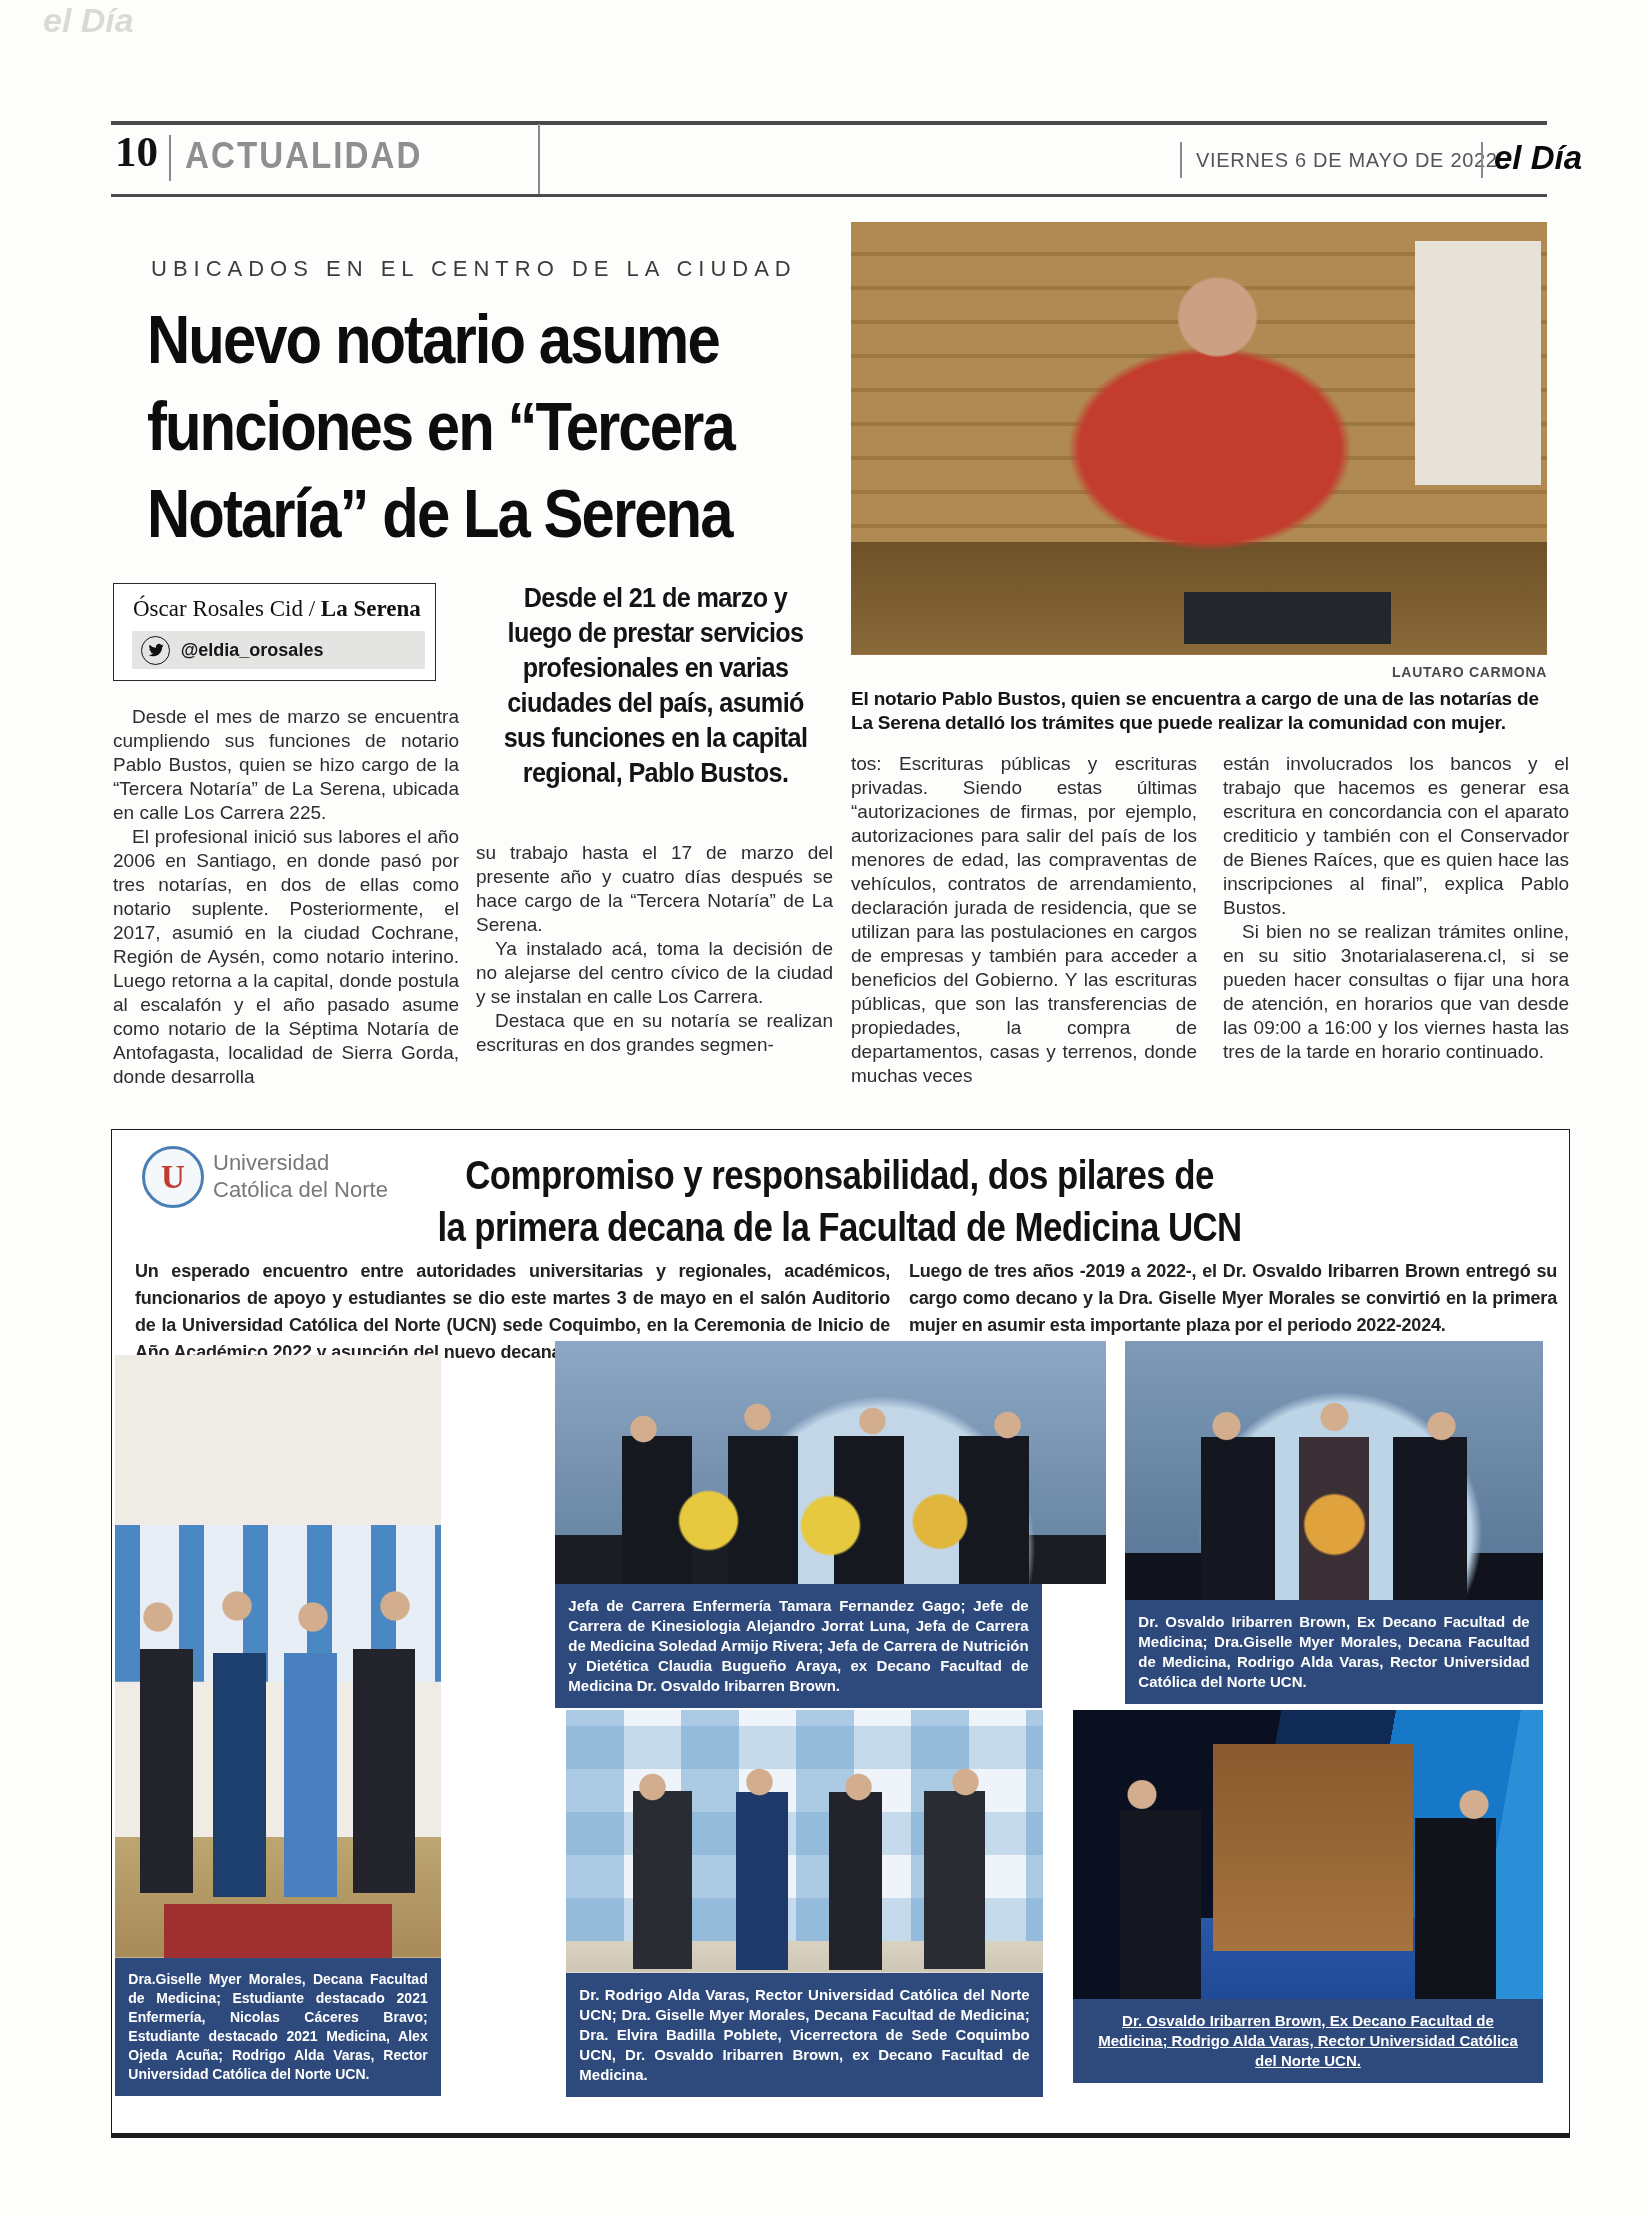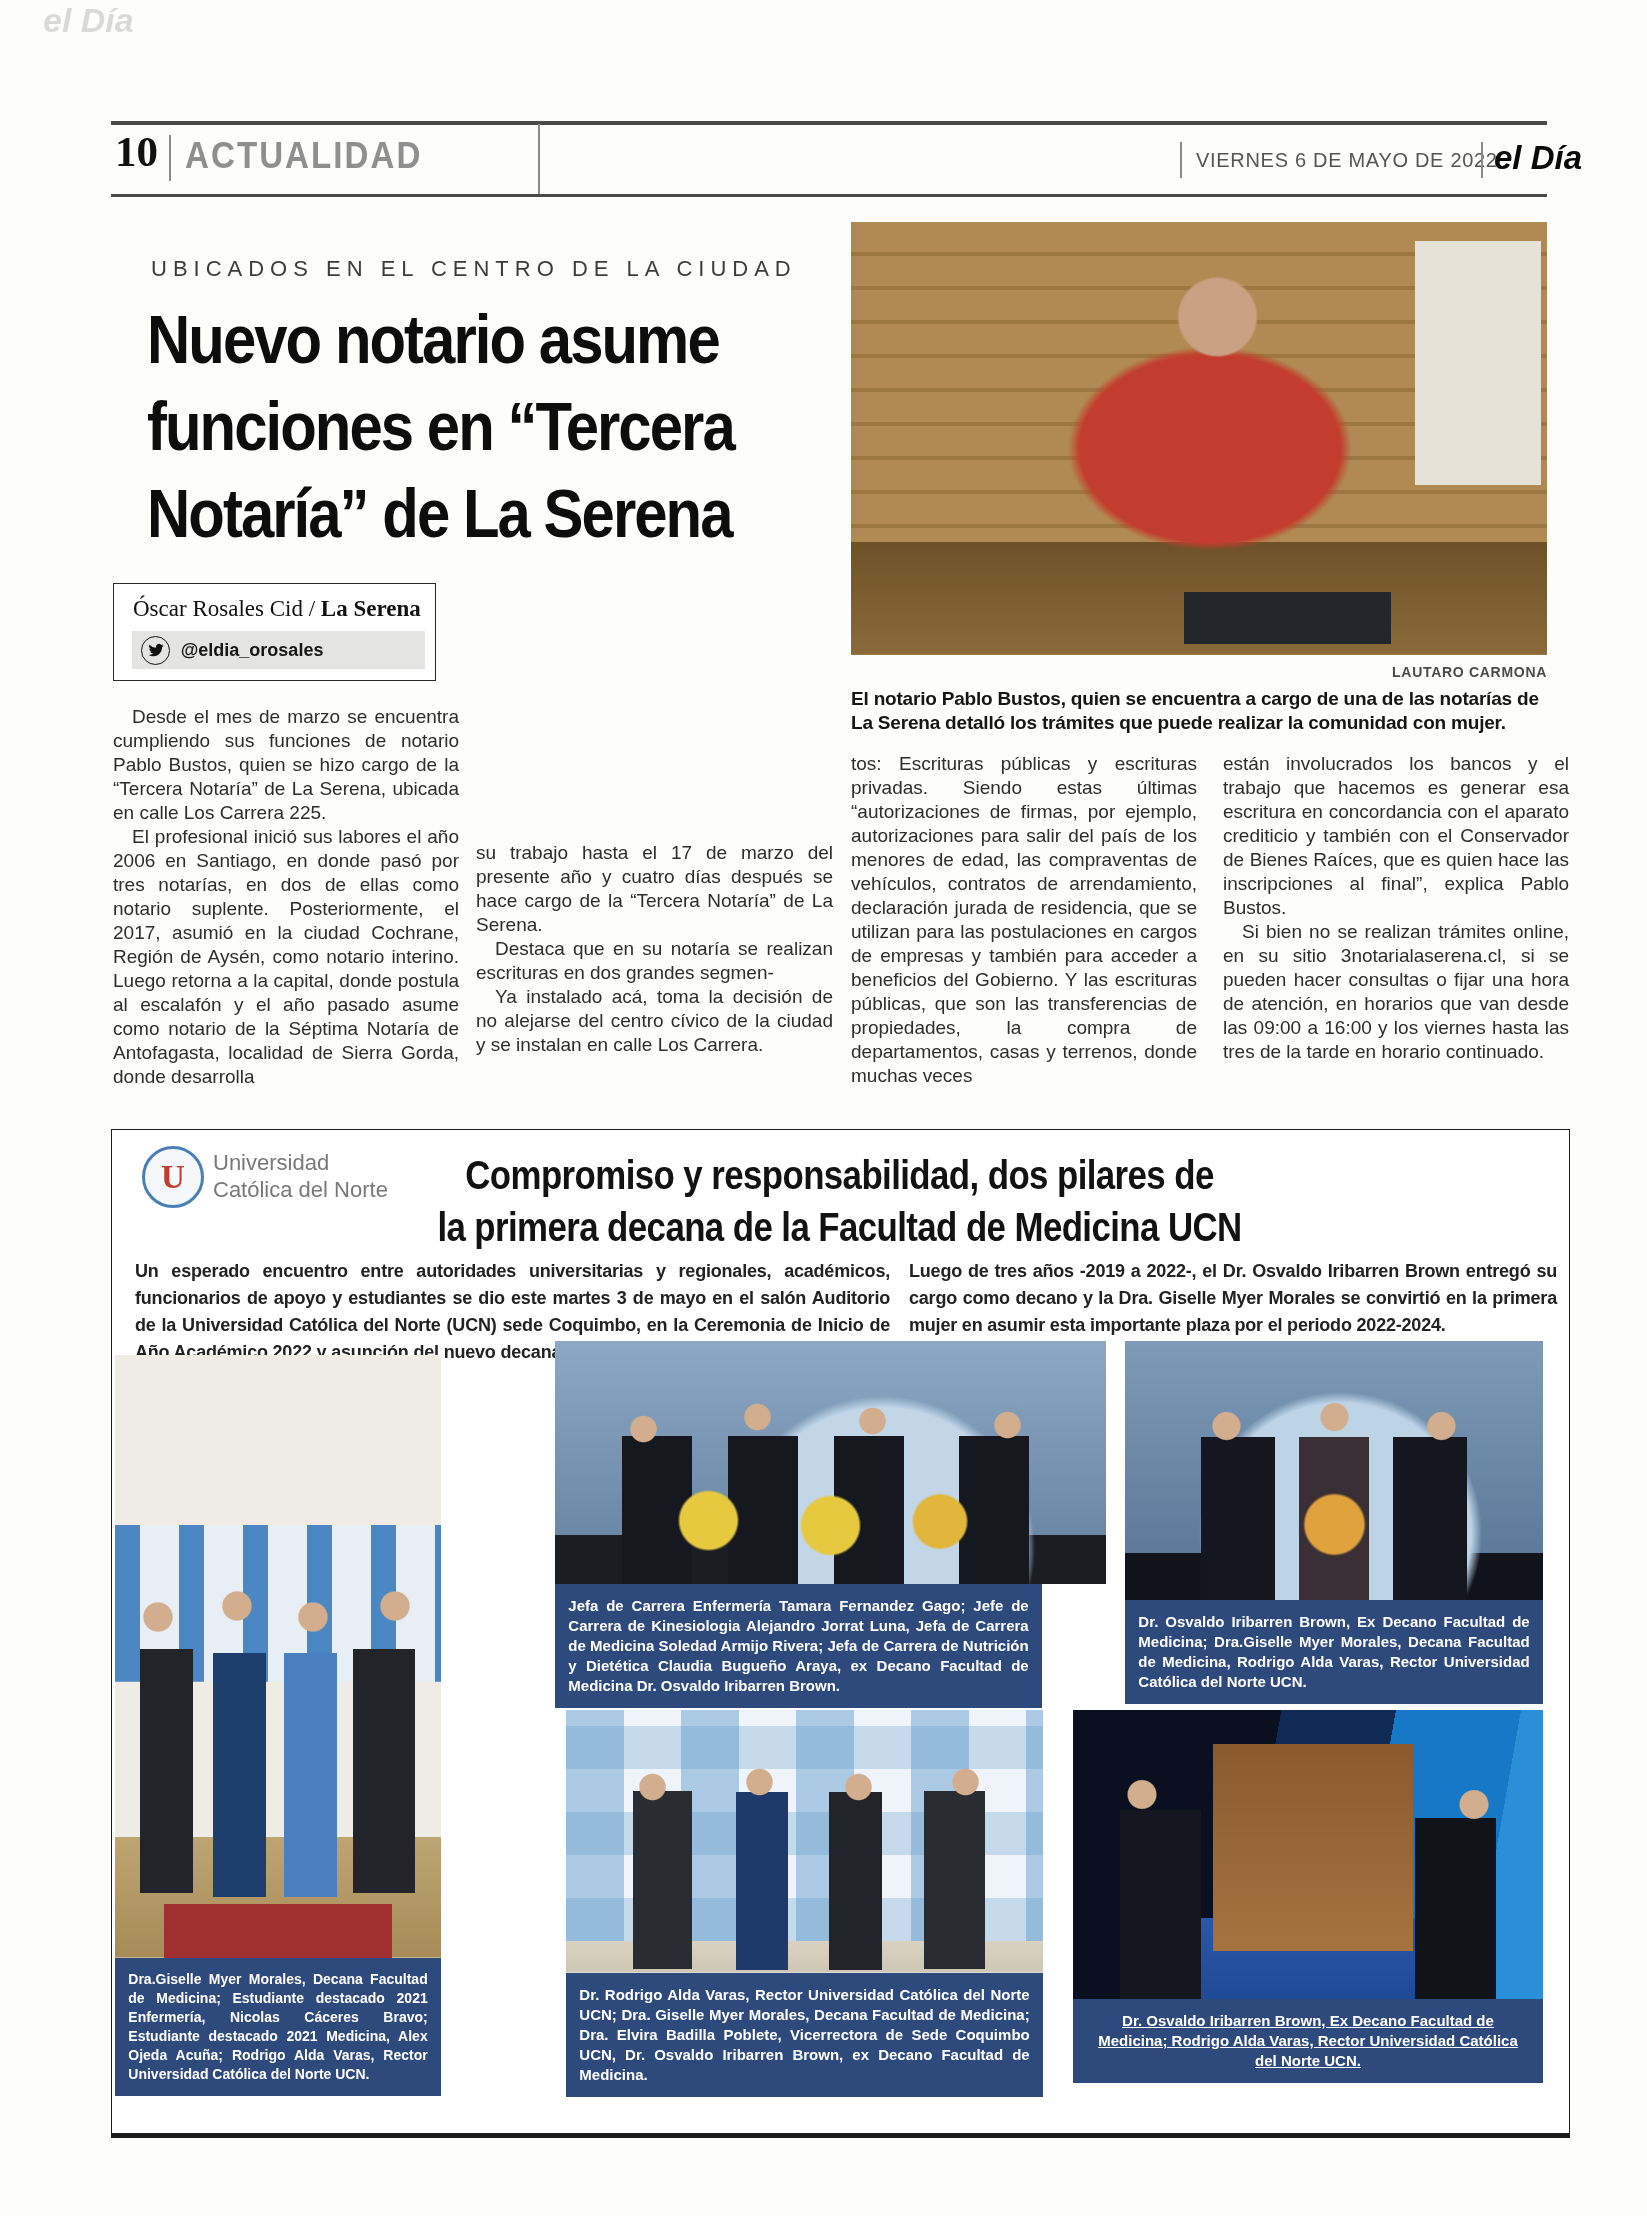--- a/index.html
+++ b/index.html
@@ -192,33 +192,41 @@
     <div class="tw-strip">
       <span class="tw-icon">
         <svg viewBox="0 0 24 24">
             <path fill="#111" d="M23 5.1c-.8.4-1.7.7-2.6.8a4.6 4.6 0 0 0 2-2.5c-.9.5-1.9.9-2.9 1.1a4.5 4.5 0 0 0-7.8 4.1A12.8 12.8 0 0 1 2.4 4a4.5 4.5 0 0 0 1.4 6 4.4 4.4 0 0 1-2-.6v.1a4.5 4.5 0 0 0 3.6 4.4c-.7.2-1.4.2-2 .1a4.5 4.5 0 0 0 4.2 3.1A9 9 0 0 1 1 19a12.7 12.7 0 0 0 6.9 2c8.3 0 12.8-6.9 12.8-12.8v-.6c.9-.6 1.6-1.4 2.3-2.5z"></path>
           </svg>
       </span>
       <span class="tw-handle">@eldia_orosales</span>
     </div>
   </div>
 
+  <div class="abs pull-quote">
+    <div class="pq-line">Desde el 21 de marzo y</div>
+    <div class="pq-line">luego de prestar servicios</div>
+    <div class="pq-line">profesionales en varias</div>
+    <div class="pq-line">ciudades del país, asumió</div>
+    <div class="pq-line">sus funciones en la capital</div>
+    <div class="pq-line">regional, Pablo Bustos.</div>
+  </div>
 
   <div class="abs photo ph-main" style="left:851px;top:222px;width:696px;height:433px;"></div>
   <div class="abs photo-credit">LAUTARO CARMONA</div>
   <div class="abs main-caption">El notario Pablo Bustos, quien se encuentra a cargo de una de las notarías de La Serena detalló los trámites que puede realizar la comunidad con mujer.</div>
 
   <div class="abs body-col" style="left:113px;top:705px;width:346px;">
     <p class="ind">Desde el mes de marzo se encuentra cumpliendo sus funciones de notario Pablo Bustos, quien se hizo cargo de la “Tercera Notaría” de La Serena, ubicada en calle Los Carrera 225.</p>
     <p class="ind">El profesional inició sus labores el año 2006 en Santiago, en donde pasó por tres notarías, en dos de ellas como notario suplente. Posteriormente, el 2017, asumió en la ciudad Cochrane, Región de Aysén, como notario interino. Luego retorna a la capital, donde postula al escalafón y el año pasado asume como notario de la Séptima Notaría de Antofagasta, localidad de Sierra Gorda, donde desarrolla</p>
   </div>
   <div class="abs body-col" style="left:476px;top:841px;width:357px;">
     <p>su trabajo hasta el 17 de marzo del presente año y cuatro días después se hace cargo de la “Tercera Notaría” de La Serena.</p>
+    <p class="ind">Ya instalado acá, toma la decisión de no alejarse del centro cívico de la ciudad y se instalan en calle Los Carrera.</p>
     <p class="ind">Destaca que en su notaría se realizan escrituras en dos grandes segmen-</p>
-    <p class="ind">Ya instalado acá, toma la decisión de no alejarse del centro cívico de la ciudad y se instalan en calle Los Carrera.</p>
   </div>
   <div class="abs body-col" style="left:851px;top:752px;width:346px;">
     <p>tos: Escrituras públicas y escrituras privadas. Siendo estas últimas “autorizaciones de firmas, por ejemplo, autorizaciones para salir del país de los menores de edad, las compraventas de vehículos, contratos de arrendamiento, declaración jurada de residencia, que se utilizan para las postulaciones en cargos de empresas y también para acceder a beneficios del Gobierno. Y las escrituras públicas, que son las transferencias de propiedades, la compra de departamentos, casas y terrenos, donde muchas veces</p>
   </div>
   <div class="abs body-col" style="left:1223px;top:752px;width:346px;">
     <p>están involucrados los bancos y el trabajo que hacemos es generar esa escritura en concordancia con el aparato crediticio y también con el Conservador de Bienes Raíces, que es quien hace las inscripciones al final”, explica Pablo Bustos.</p>
     <p class="ind">Si bien no se realizan trámites online, en su sitio 3notarialaserena.cl, si se pueden hacer consultas o fijar una hora de atención, en horarios que van desde las 09:00 a 16:00 y los viernes hasta las tres de la tarde en horario continuado.</p>
   </div>
 
   <div class="abs ucn-box"></div>

